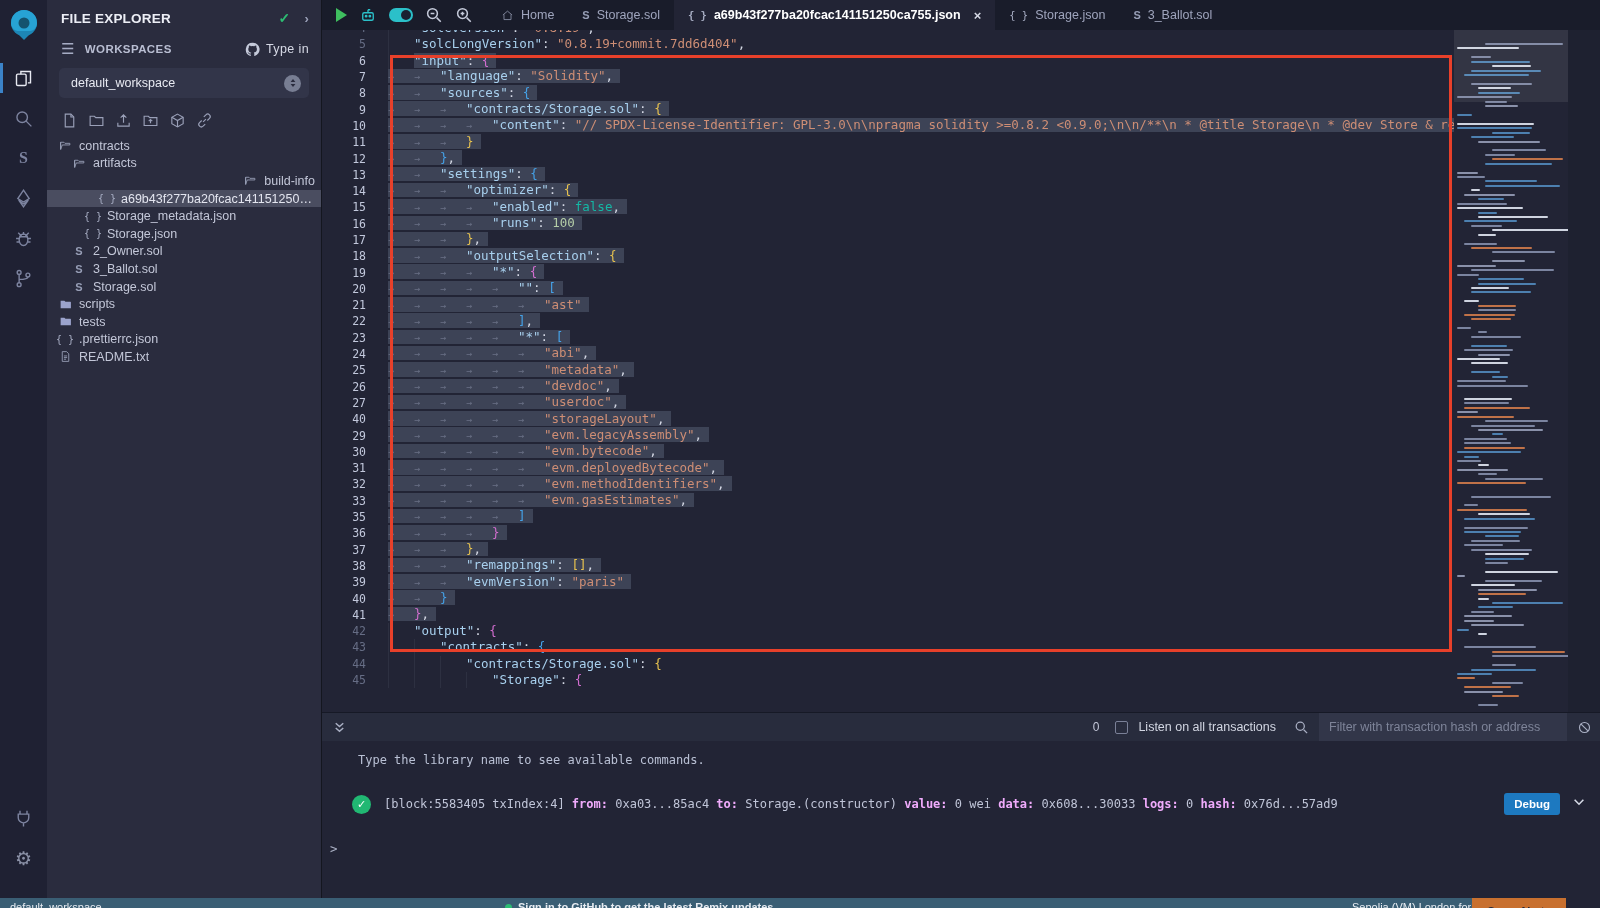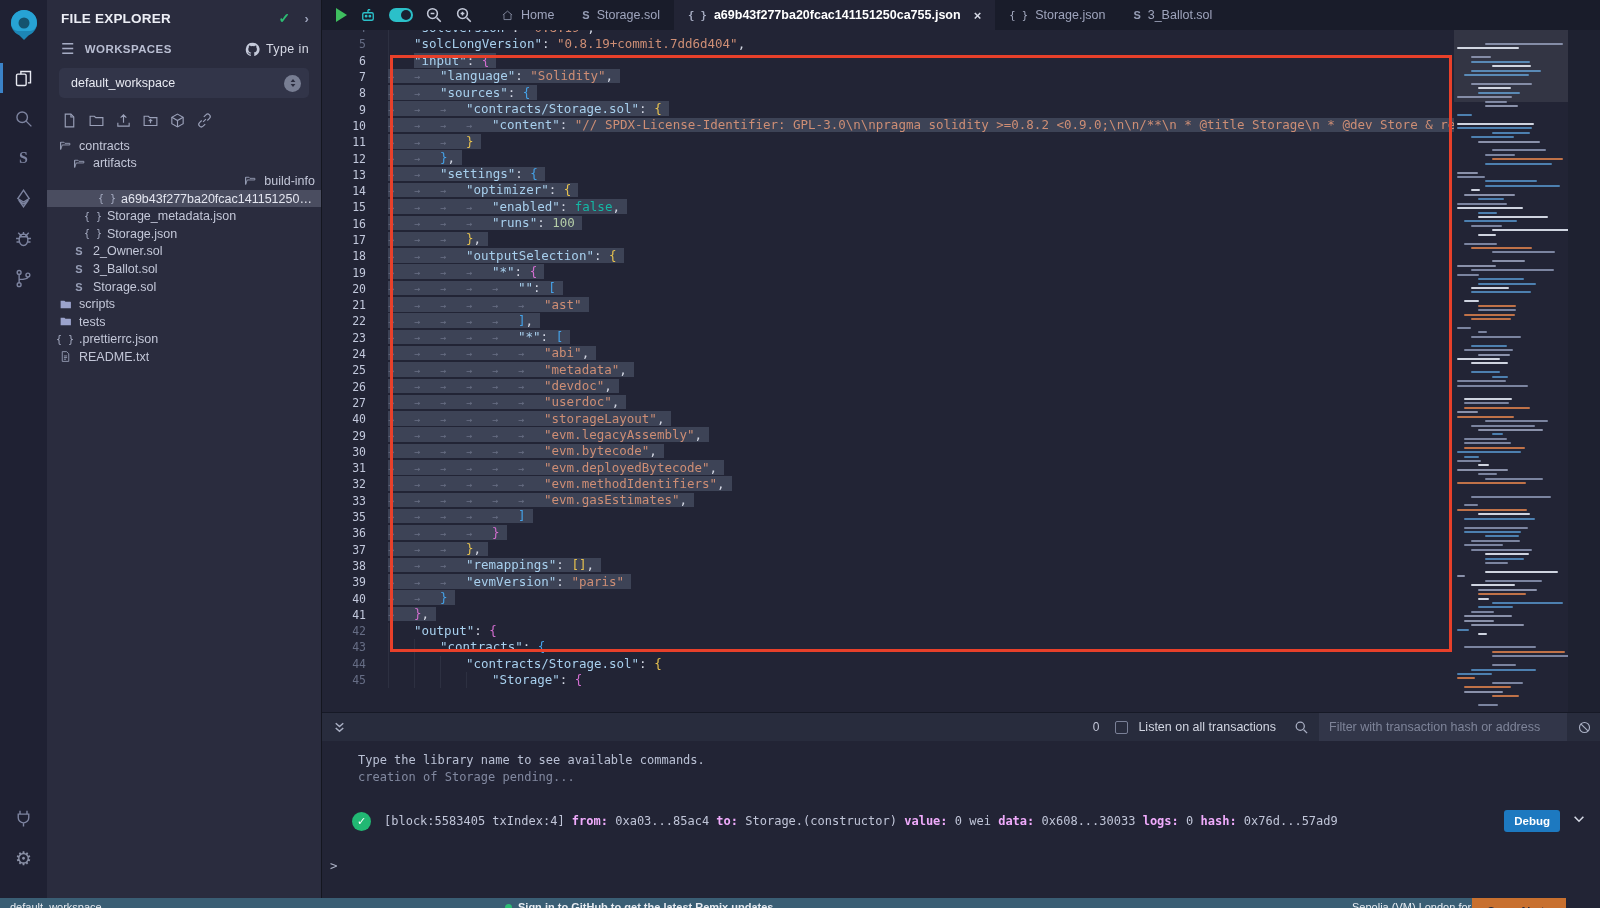--- a/index.html
+++ b/index.html
@@ -628,21 +628,20 @@
       <input class="filter" placeholder="Filter with transaction hash or address" style="">
       <span style="display:inline-flex;color:#aab0c4;">
         <svg viewBox="0 0 24 24" fill="none" stroke="currentColor" stroke-width="1.8">
             <circle cx="12" cy="12" r="8"></circle>
             <path d="M6.5 6.5l11 11"></path>
           </svg>
       </span>
     </div>
     <div class="term-body">
       <div>Type the library name to see available commands.</div>
-      <div class="term-line2">creation of Storage pending...</div>
     </div>
     <div class="tx-row">
       <span class="tx-badge">✓</span>
       <span class="tx-text"><span>[block:5583405 txIndex:4] </span><span class="b">from: </span><span>0xa03...85ac4 </span><span class="b">to: </span><span>Storage.(constructor) </span><span class="b">value: </span><span>0 wei </span><span class="b">data: </span><span>0x608...30033 </span><span class="b">logs: </span><span>0 </span><span class="b">hash: </span><span>0x76d...57ad9</span></span>
       <span class="debug-btn">Debug</span>
       <span class="tx-chev">
         <svg viewBox="0 0 16 16" fill="none" stroke="currentColor" stroke-width="1.8">
             <path d="M3 5.5 8 10.5 13 5.5"></path>
           </svg>
       </span>

